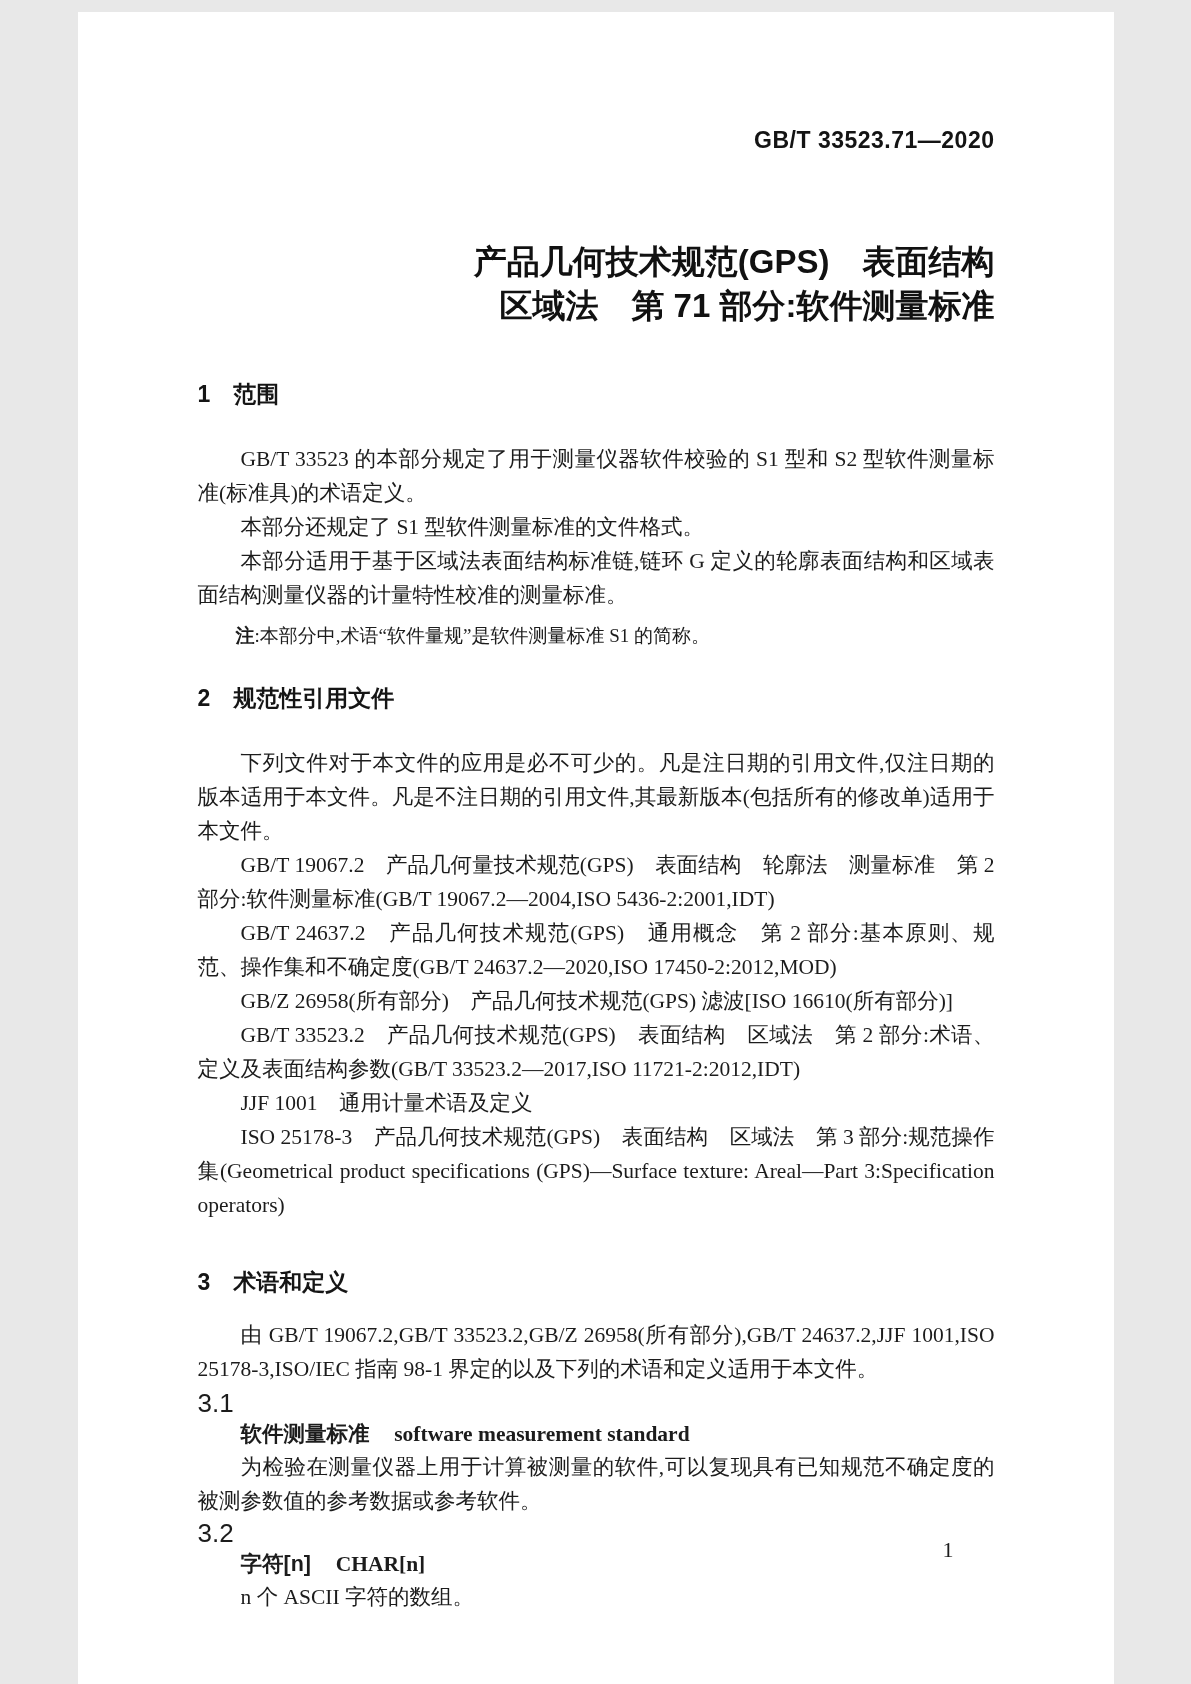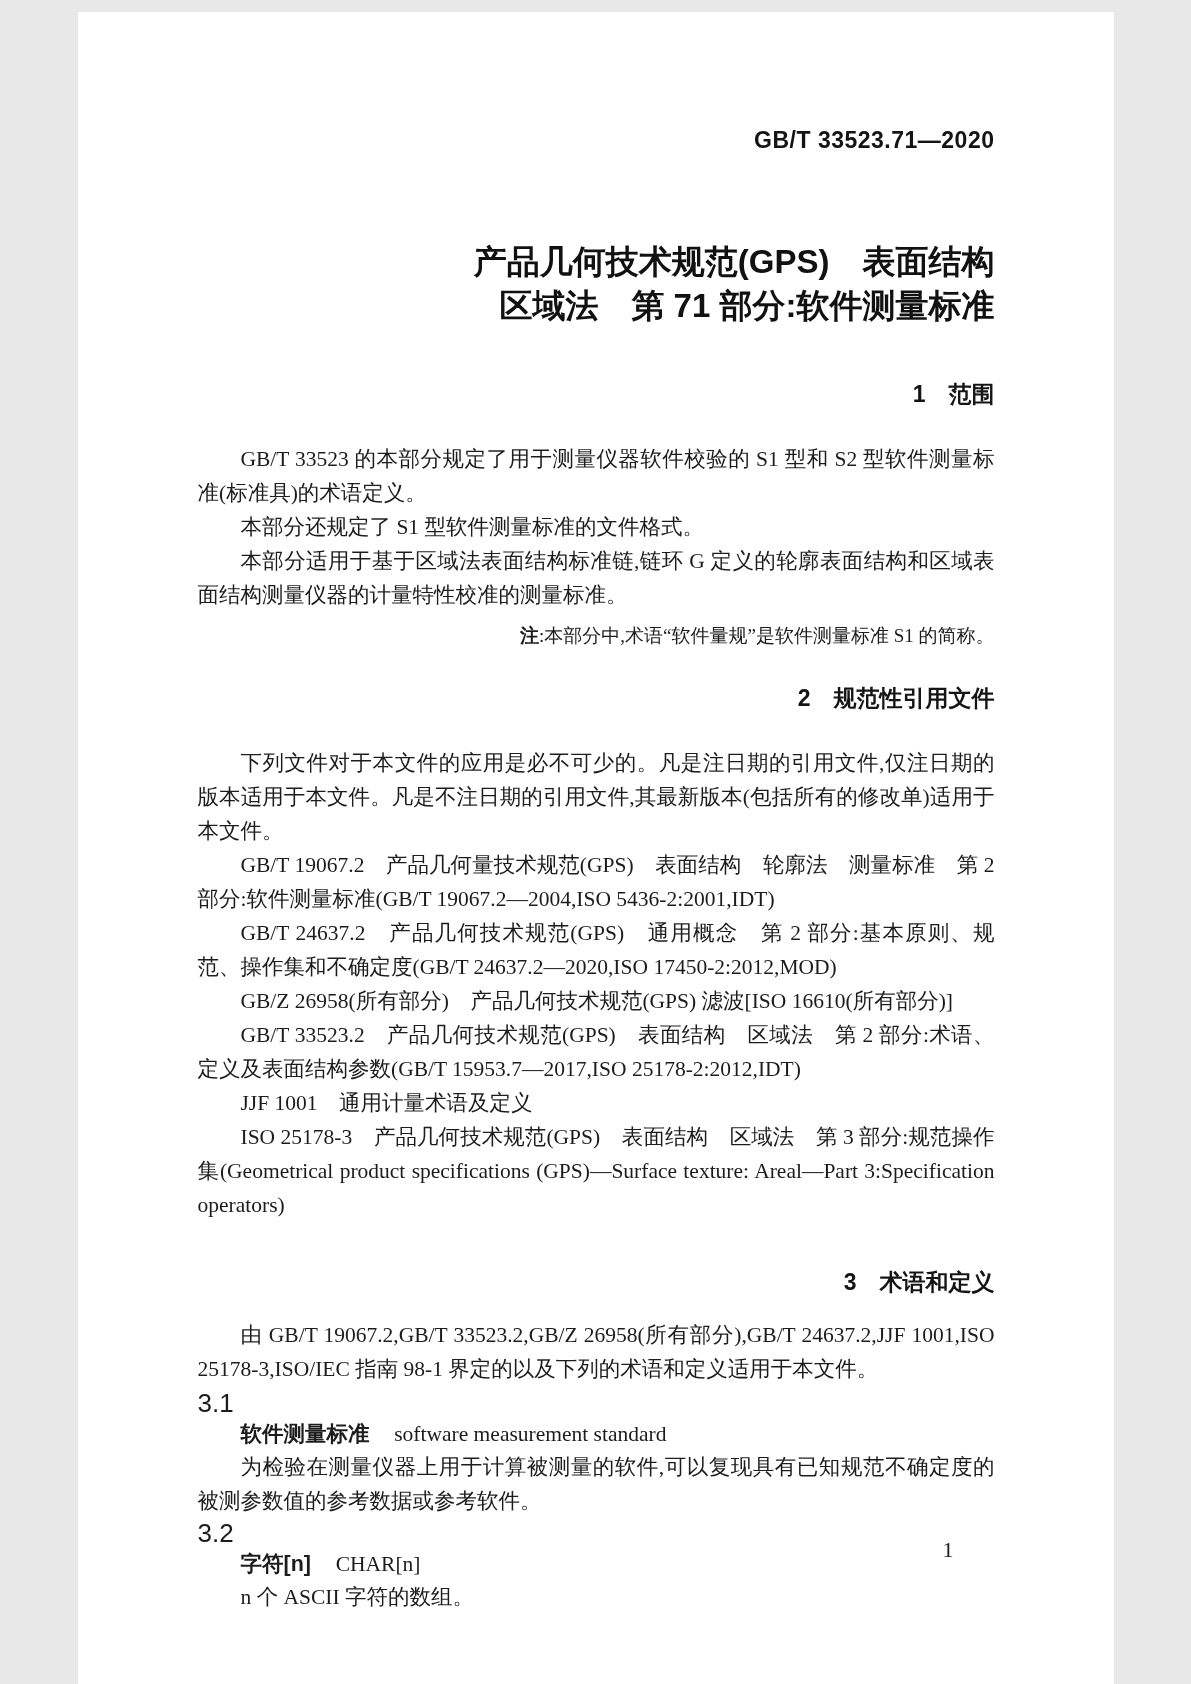--- a/index.html
+++ b/index.html
@@ -43,42 +43,40 @@
   }
   .doc-title .title-line { display: block; }
   
   .sec-heading {
     font-family: "Liberation Sans", "DejaVu Sans", sans-serif;
     font-weight: 700;
     font-size: 23px;
     line-height: 28px;
     color: #151515;
     margin: 0;
-    text-align: right;
   }
   .sec-heading.s1 { margin-top: 52px; }
   .sec-heading.s2 { margin-top: 34px; }
   .sec-heading.s3 { margin-top: 46px; }
   
   .body-para {
     margin: 0;
     font-size: 21.5px;
     line-height: 34px;
     text-indent: 2em;
     text-align: justify;
     color: #1c1c1c;
   }
   .first-after-heading { margin-top: 34px; }
   .note {
     margin: 10px 0 0 0;
     font-size: 19px;
     line-height: 28px;
     text-indent: 2em;
     color: #1c1c1c;
-    text-align: right;
   }
   .note .note-label {
     font-family: "Liberation Sans", "DejaVu Sans", sans-serif;
     font-weight: 700;
     font-style: normal;
   }
   .s3-intro { margin-top: 22px; }
   
   .term-number {
     margin: 0;
@@ -93,21 +91,21 @@
     font-size: 21.5px;
     line-height: 31px;
     text-indent: 2em;
   }
   .term-zh {
     font-family: "Liberation Sans", "DejaVu Sans", sans-serif;
     font-weight: 700;
   }
   .term-en {
     font-family: "Liberation Serif", "DejaVu Serif", serif;
-    font-weight: 400;
+    font-weight: 700;
     margin-left: 0.9em;
   }
   
   .page-number {
     position: absolute;
     top: 1524px;
     right: 160px;
     font-size: 22px;
     line-height: 28px;
     color: #1c1c1c;
@@ -132,21 +130,21 @@
     <p class="body-para first-after-heading">GB/T 33523 的本部分规定了用于测量仪器软件校验的 S1 型和 S2 型软件测量标准(标准具)的术语定义。</p>
     <p class="body-para">本部分还规定了 S1 型软件测量标准的文件格式。</p>
     <p class="body-para">本部分适用于基于区域法表面结构标准链,链环 G 定义的轮廓表面结构和区域表面结构测量仪器的计量特性校准的测量标准。</p>
     <p class="note"><b class="note-label">注</b><span>:本部分中,术语“软件量规”是软件测量标准 S1 的简称。</span></p>
 
     <h2 class="sec-heading s2">2　规范性引用文件</h2>
     <p class="body-para first-after-heading">下列文件对于本文件的应用是必不可少的。凡是注日期的引用文件,仅注日期的版本适用于本文件。凡是不注日期的引用文件,其最新版本(包括所有的修改单)适用于本文件。</p>
     <p class="body-para">GB/T 19067.2　产品几何量技术规范(GPS)　表面结构　轮廓法　测量标准　第 2 部分:软件测量标准(GB/T 19067.2—2004,ISO 5436-2:2001,IDT)</p>
     <p class="body-para">GB/T 24637.2　产品几何技术规范(GPS)　通用概念　第 2 部分:基本原则、规范、操作集和不确定度(GB/T 24637.2—2020,ISO 17450-2:2012,MOD)</p>
     <p class="body-para">GB/Z 26958(所有部分)　产品几何技术规范(GPS) 滤波[ISO 16610(所有部分)]</p>
-    <p class="body-para">GB/T 33523.2　产品几何技术规范(GPS)　表面结构　区域法　第 2 部分:术语、定义及表面结构参数(GB/T 15953.7—2017,ISO 25178-2:2012,IDT)</p>
+    <p class="body-para">GB/T 33523.2　产品几何技术规范(GPS)　表面结构　区域法　第 2 部分:术语、定义及表面结构参数(GB/T 33523.2—2017,ISO 11721-2:2012,IDT)</p>
     <p class="body-para">JJF 1001　通用计量术语及定义</p>
     <p class="body-para">ISO 25178-3　产品几何技术规范(GPS)　表面结构　区域法　第 3 部分:规范操作集(Geometrical product specifications (GPS)—Surface texture: Areal—Part 3:Specification operators)</p>
 
     <h2 class="sec-heading s3">3　术语和定义</h2>
     <p class="body-para first-after-heading s3-intro">由 GB/T 19067.2,GB/T 33523.2,GB/Z 26958(所有部分),GB/T 24637.2,JJF 1001,ISO 25178-3,ISO/IEC 指南 98-1 界定的以及下列的术语和定义适用于本文件。</p>
 
     <div class="term-entry">
       <p class="term-number first">3.1</p>
       <p class="term-line">
         <span class="term-zh">软件测量标准</span>

